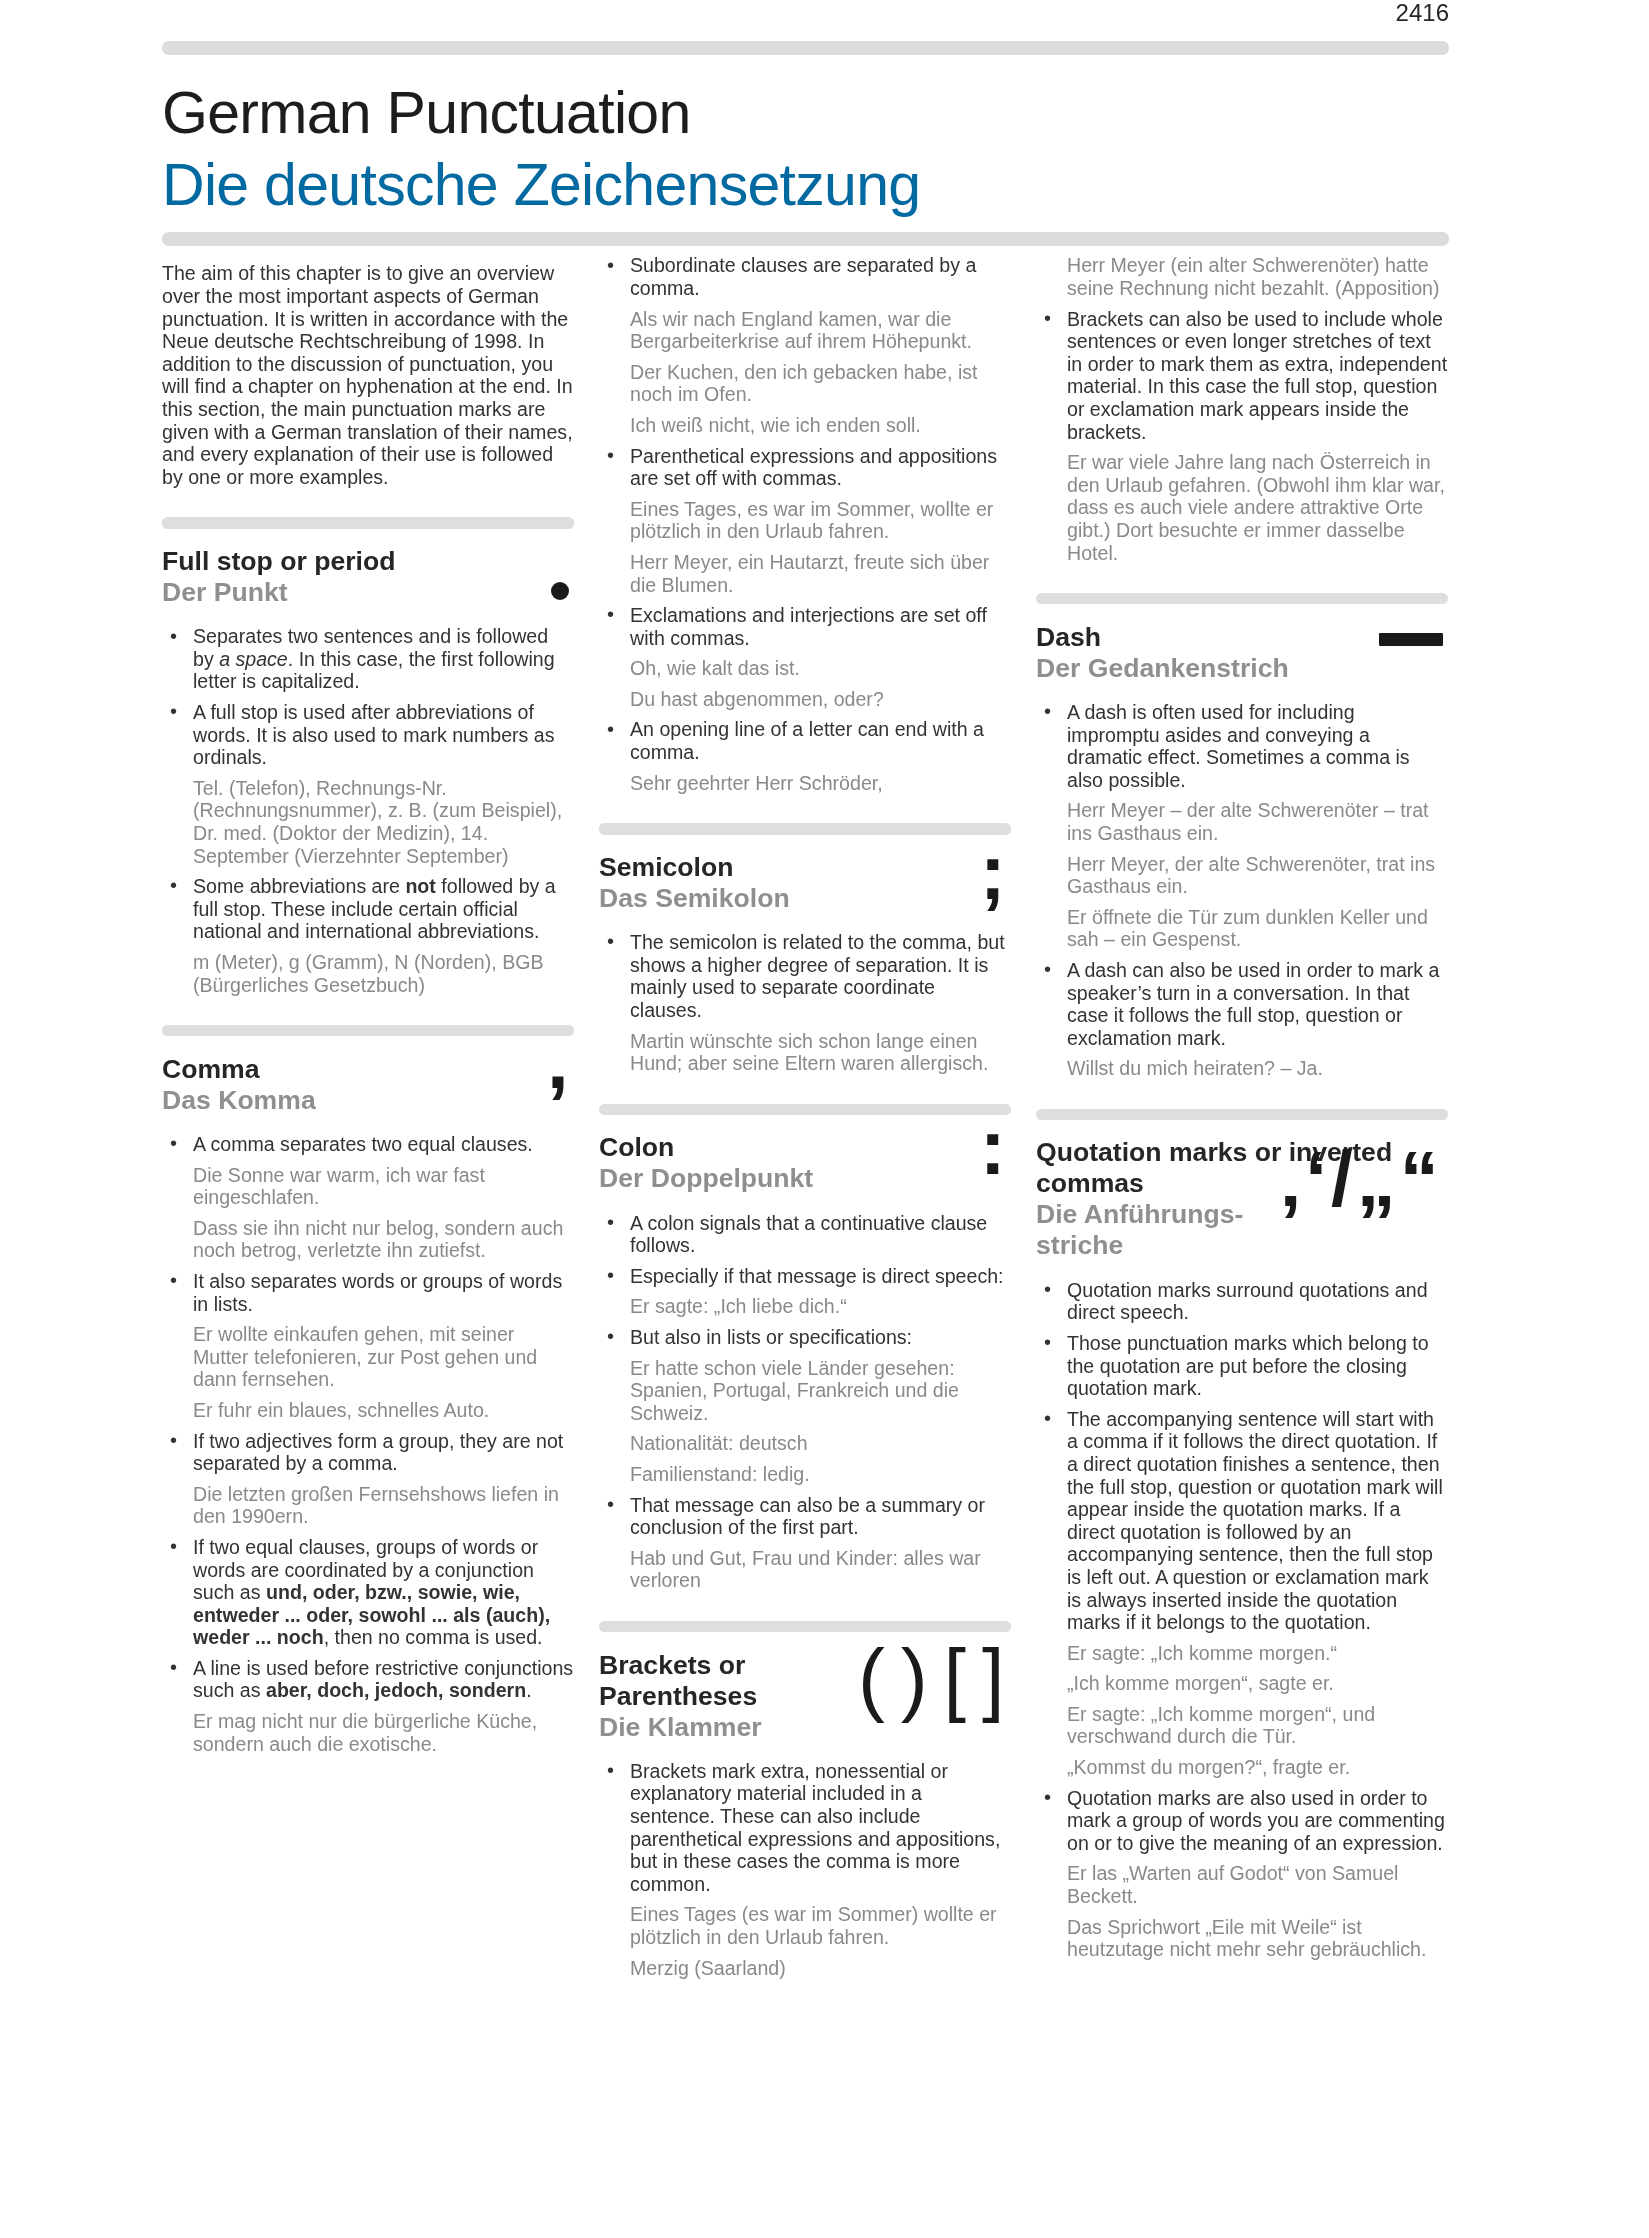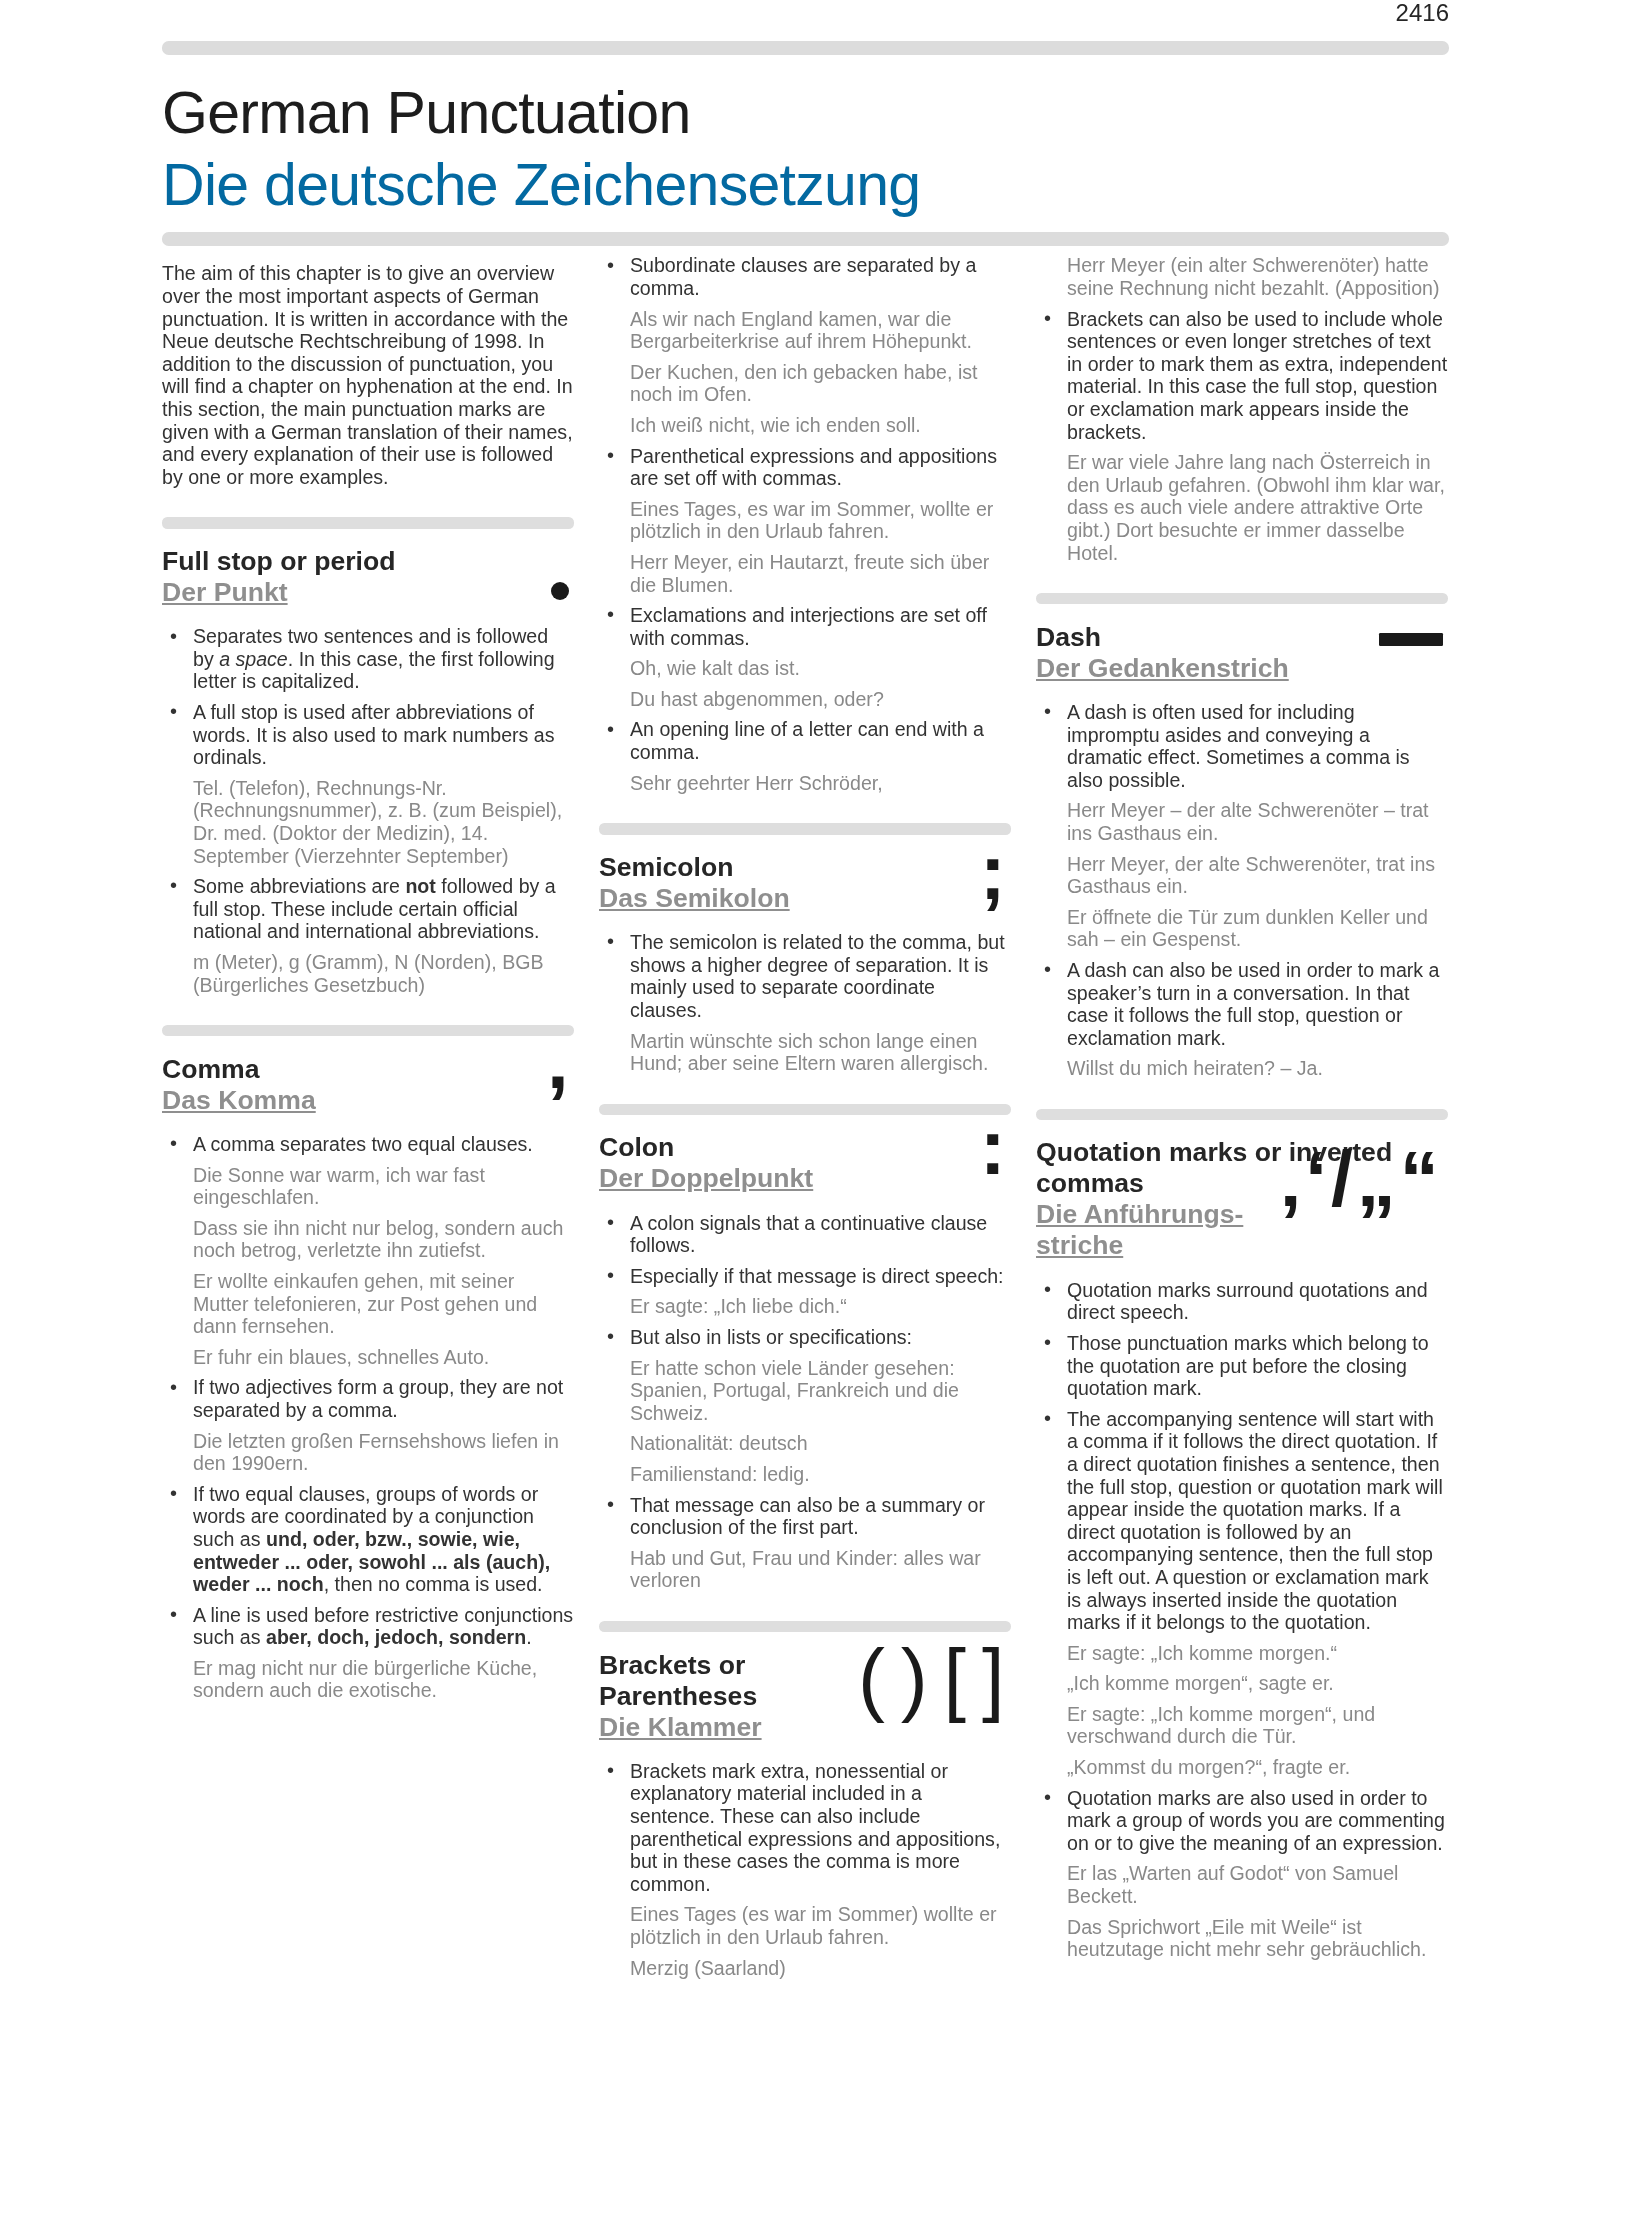--- a/index.html
+++ b/index.html
@@ -45,21 +45,21 @@
     font-size:19.6px;line-height:22.6px;color:#333;
   }
   section{position:relative;margin-top:29px;}
   section.first{margin-top:0;}
   .rule{height:11.3px;background:#dedede;border-radius:5.3px;margin:0 0 17.3px 0;}
   h3.sec-en{
     margin:0;font-size:26.6px;line-height:31px;font-weight:700;color:#262626;
   }
   h3.wrapped{padding-right:160px;}
   h4.sec-de{
-    margin:0 0 17.3px 0;font-size:26.6px;line-height:31px;font-weight:700;color:#8f8f8f;text-decoration:underline;
+    margin:0 0 17.3px 0;font-size:26.6px;line-height:31px;font-weight:700;color:#8f8f8f;
   }
   p.b,p.e{
     position:relative;
     margin:0 0 8px 0;
     padding-left:31px;
     font-size:19.6px;line-height:22.6px;
   }
   p.b{color:#333;}
   p.b::before{
     content:"\2022";
@@ -110,20 +110,21 @@
         </section>
 
         <section>
           <div class="rule"></div>
           <h3 class="sec-en">Comma</h3>
           <h4 class="sec-de">Das Komma</h4>
           <div class="sym sym-comma">,</div>
           <p class="b">A comma separates two equal clauses.</p>
           <p class="e">Die Sonne war warm, ich war fast eingeschlafen.</p>
           <p class="e">Dass sie ihn nicht nur belog, sondern auch noch betrog, verletzte ihn zutiefst.</p>
+          <p class="b">It also separates words or groups of words in lists.</p>
           <p class="e">Er wollte einkaufen gehen, mit seiner Mutter telefonieren, zur Post gehen und dann fernsehen.</p>
           <p class="e">Er fuhr ein blaues, schnelles Auto.</p>
           <p class="b">If two adjectives form a group, they are not separated by a comma.</p>
           <p class="e">Die letzten großen Fernsehshows liefen in den 1990ern.</p>
           <p class="b"><span>If two equal clauses, groups of words or words are coordinated by a conjunction such as </span><b>und, oder, bzw., sowie, wie, entweder ... oder, sowohl ... als (auch), weder ... noch</b><span>, then no comma is used.</span></p>
           <p class="b"><span>A line is used before restrictive conjunctions such as </span><b>aber, doch, jedoch, sondern</b><span>.</span></p>
           <p class="e last">Er mag nicht nur die bürgerliche Küche, sondern auch die exotische.</p>
         </section>
       </div>
 

